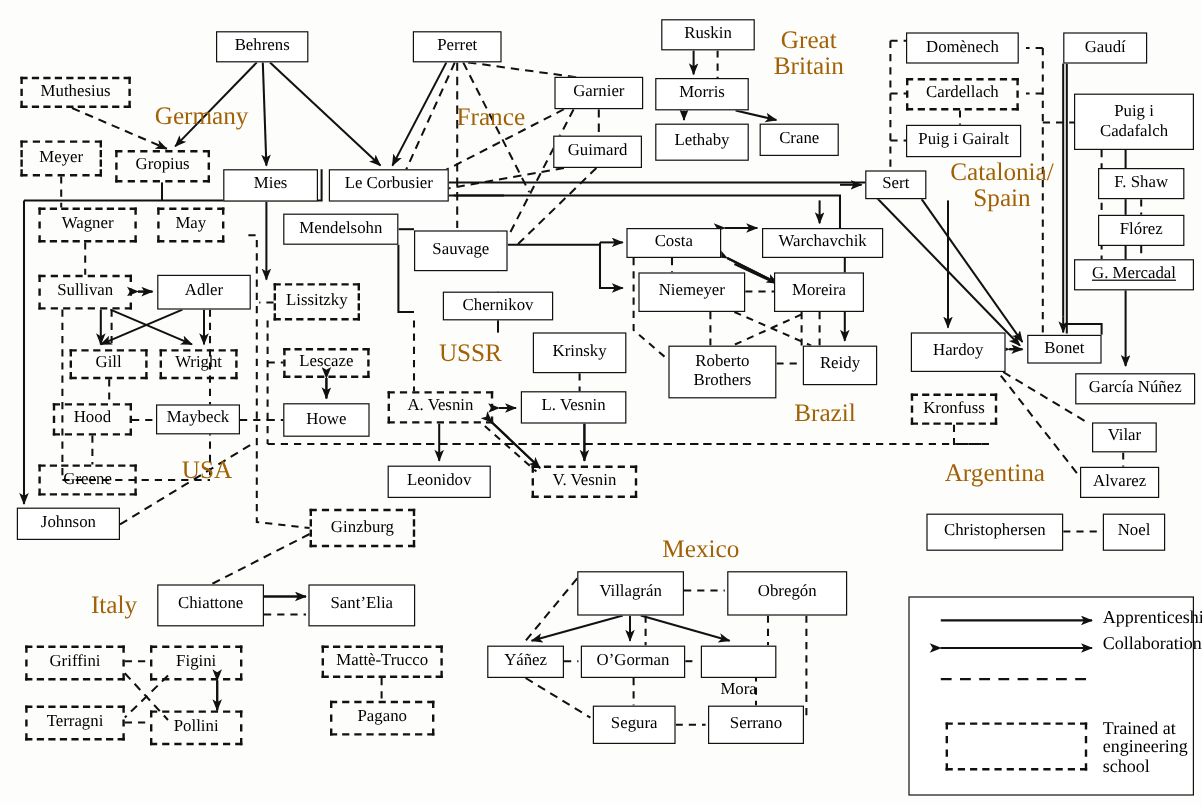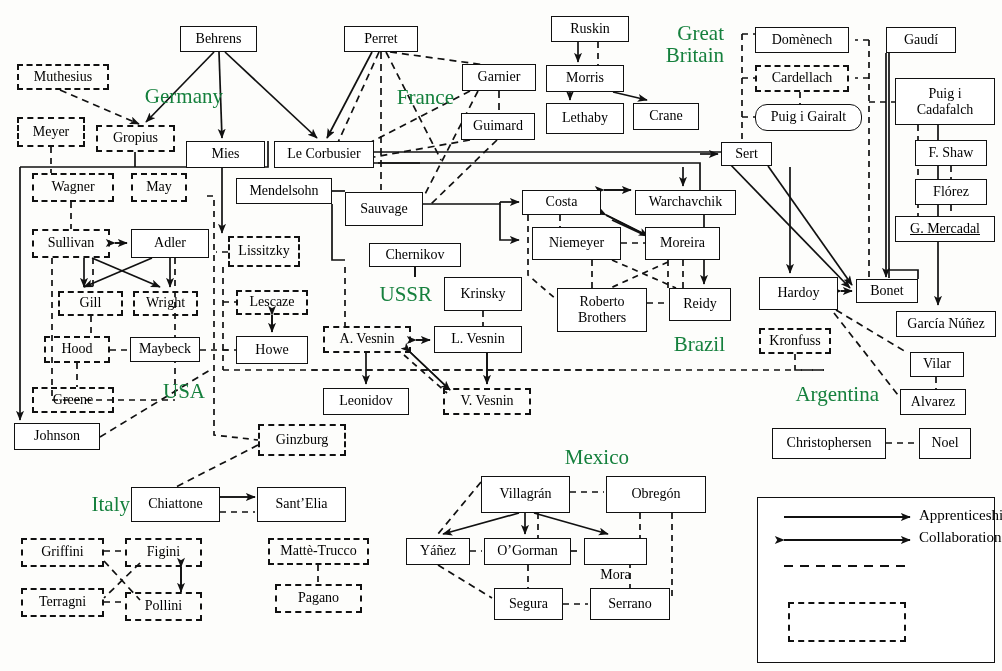--- a/index.html
+++ b/index.html
@@ -37,23 +37,23 @@
     z-index: 3;
   }
   .node.eng {
     border: 2.2px dashed #111;
     background: transparent;
   }
   .node.two   { line-height: 1.12; font-size: 14px; }
   .region-label {
     position: absolute;
     font-size: 21px;
-    color: #15803d;
+    color: #a16207;
     white-space: pre;
-    text-align: right;
+    text-align: center;
     line-height: 1.05;
     z-index: 2;
   }
   #legend {
     position: absolute;
     left: 757px; top: 497px;
     width: 238px; height: 166px;
     box-sizing: border-box;
     border: 1.6px solid #111;
     background: #fff;
@@ -289,20 +289,22 @@
       <path d="M672,513 L672,600" stroke-dasharray="6,5"></path>
       <path d="M563,604 L588,604" stroke-dasharray="6,5"></path>
       <path d="M438,565 L492,598" stroke-dasharray="7,5"></path>
     </g>
   </svg>
 
   <div class="region-label" style="left: 113px; top: 85px; width: 110px; white-space: pre-line;">Germany</div>
   <div class="region-label" style="left: 364px; top: 86px; width: 90px; white-space: pre-line;">France</div>
   <div class="region-label" style="left: 624px; top: 22px; width: 100px; white-space: pre-line;">Great
 Britain</div>
+  <div class="region-label" style="left: 779px; top: 132px; width: 112px; white-space: pre-line;">Catalonia/
+Spain</div>
   <div class="region-label" style="left: 352px; top: 283px; width: 80px; white-space: pre-line;">USSR</div>
   <div class="region-label" style="left: 650px; top: 333px; width: 75px; white-space: pre-line;">Brazil</div>
   <div class="region-label" style="left: 140px; top: 380px; width: 65px; white-space: pre-line;">USA</div>
   <div class="region-label" style="left: 779px; top: 383px; width: 100px; white-space: pre-line;">Argentina</div>
   <div class="region-label" style="left: 60px; top: 493px; width: 70px; white-space: pre-line;">Italy</div>
   <div class="region-label" style="left: 539px; top: 446px; width: 90px; white-space: pre-line;">Mexico</div>
 
   <div id="nodes-layer">
       <div class="node" style="left: 180px; top: 26px; width: 77px; height: 26px;">
         <span style="white-space: pre-line; text-align: center;">Behrens</span>
@@ -342,21 +344,21 @@
       </div>
       <div class="node" style="left: 633px; top: 103px; width: 66px; height: 27px;">
         <span style="white-space: pre-line;">Crane</span>
       </div>
       <div class="node" style="left: 755px; top: 27px; width: 94px; height: 26px;">
         <span style="white-space: pre-line;">Domènech</span>
       </div>
       <div class="node eng" style="left: 755px; top: 65px; width: 94px; height: 27px;">
         <span style="white-space: pre-line;">Cardellach</span>
       </div>
-      <div class="node" style="left: 755px; top: 104px; width: 107px; height: 27px; border-radius: 12px;">
+      <div class="node" style="left: 755px; top: 104px; width: 96px; height: 27px;">
         <span style="white-space: pre-line;">Puig i Gairalt</span>
       </div>
       <div class="node" style="left: 886px; top: 27px; width: 70px; height: 26px;">
         <span style="white-space: pre-line;">Gaudí</span>
       </div>
       <div class="node two" style="left: 895px; top: 78px; width: 100px; height: 47px;">
         <span style="white-space: pre-line;">Puig i
 Cadafalch</span>
       </div>
       <div class="node" style="left: 915px; top: 140px; width: 72px; height: 26px;">
@@ -532,15 +534,18 @@
       <g fill="none" stroke="#111" stroke-width="1.8">
         <path d="M26,19 L152,19" marker-end="url(#ah)"></path>
         <path d="M26,42 L152,42" marker-end="url(#ah)"></path>
         <path d="M152,42 L26,42" marker-end="url(#ahs)"></path>
         <path d="M26,68 L152,68" stroke-dasharray="9,7"></path>
       </g>
     </svg>
     <div class="lg-dashbox" style="left:30px;top:104px;width:118px;height:40px;"></div>
     <div class="lg-row" style="left: 161px; top: 10px; white-space: pre-line;">Apprenticeship</div>
     <div class="lg-row" style="left: 161px; top: 32px; white-space: pre-line;">Collaboration</div>
+    <div class="lg-row" style="left: 161px; top: 103px; white-space: pre-line;">Trained at
+ engineering
+ school</div>
   </div>
 
 </div>
 
 </body></html>

